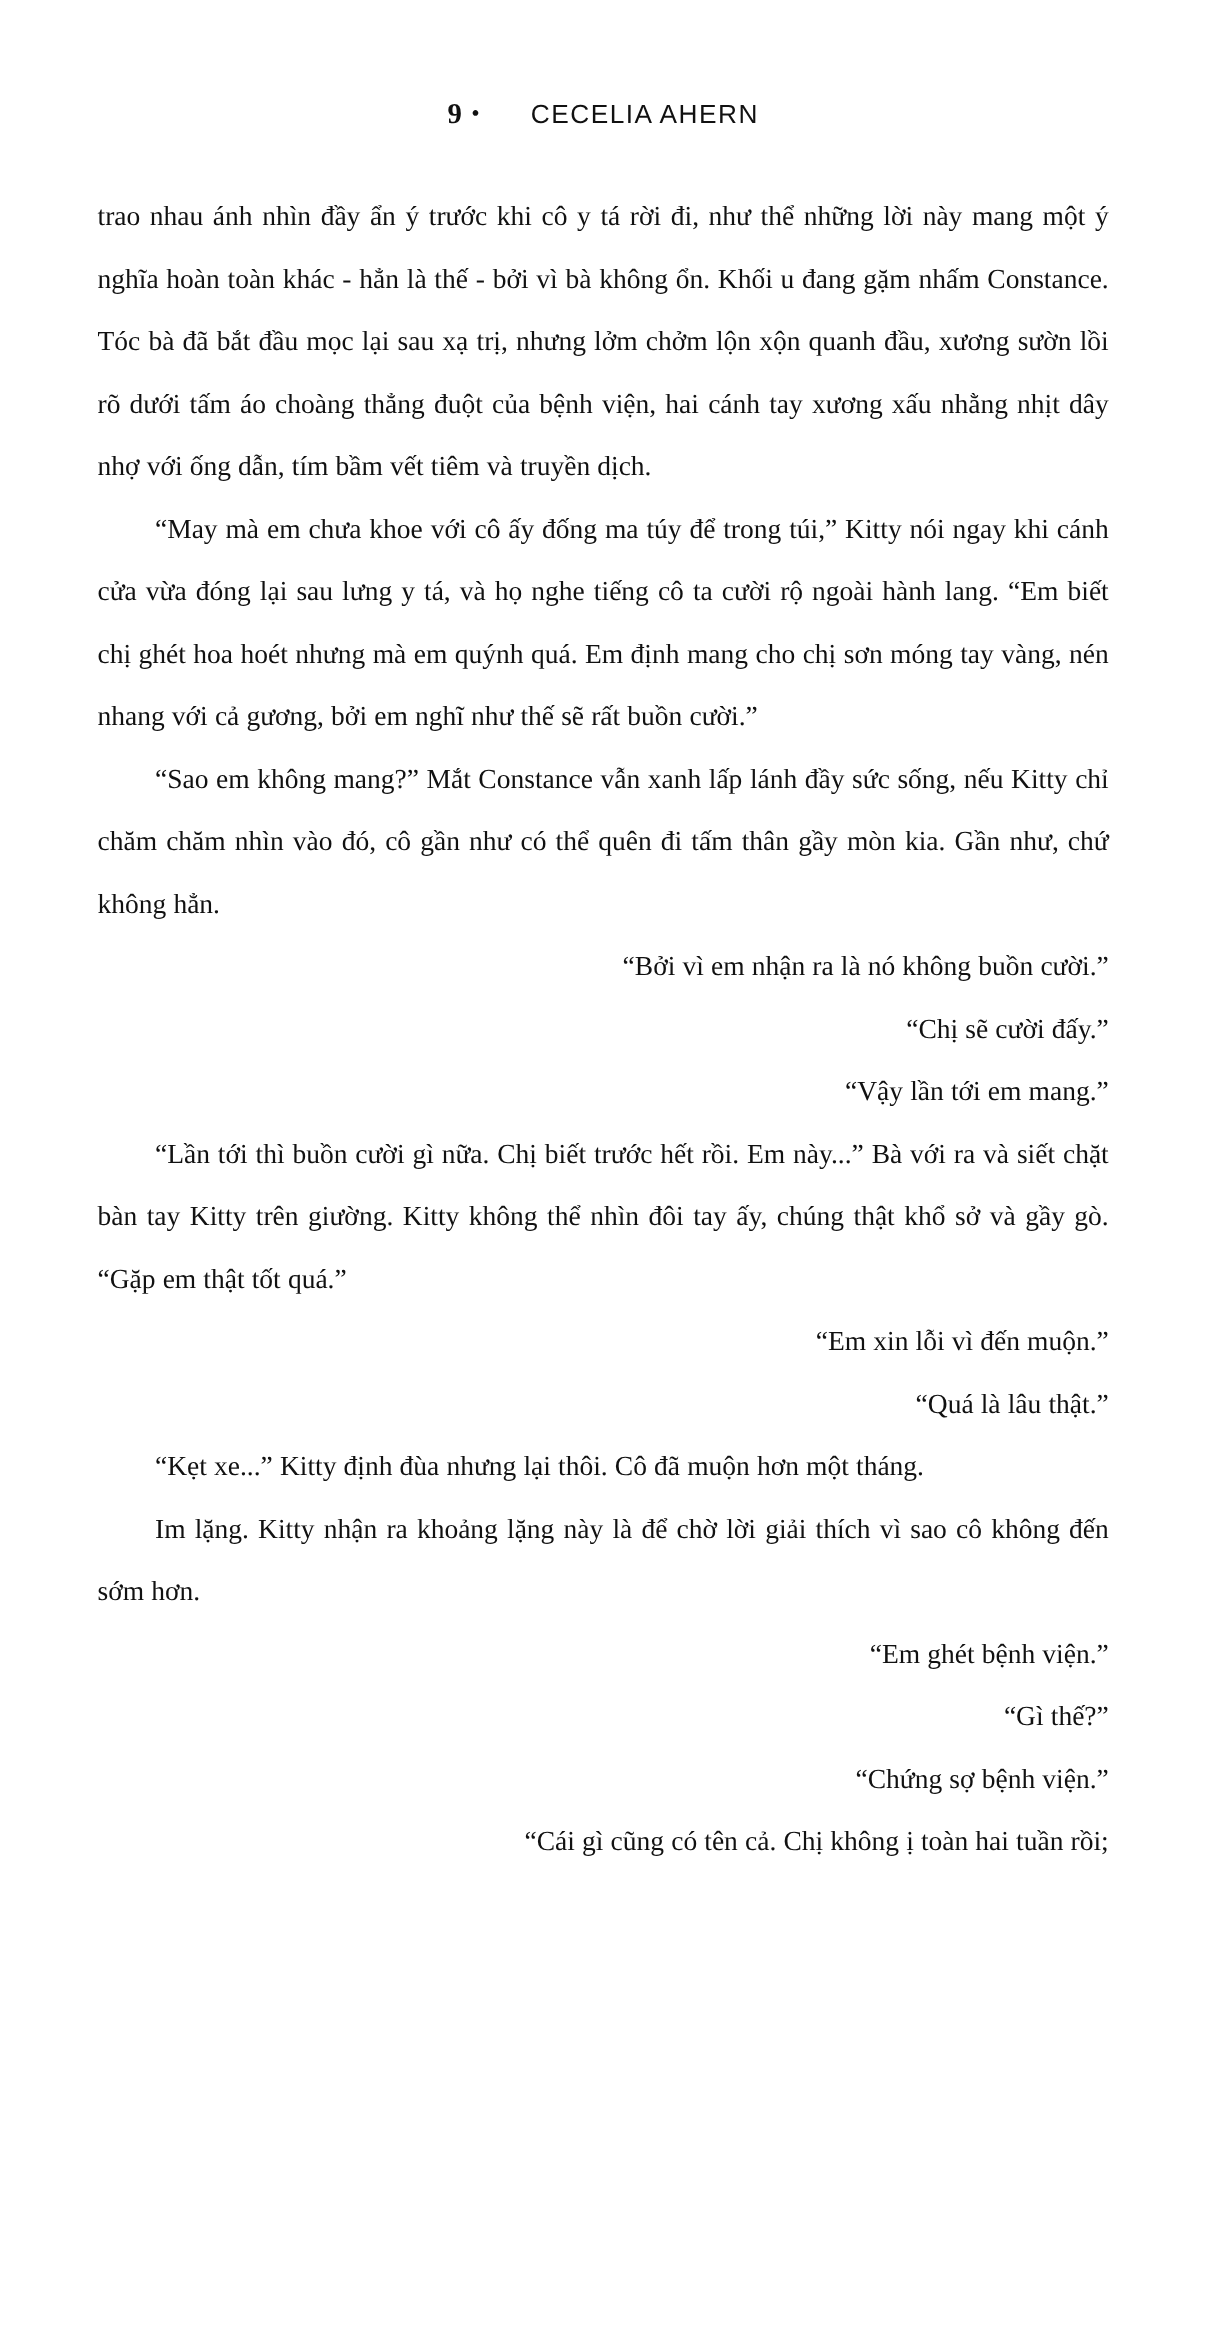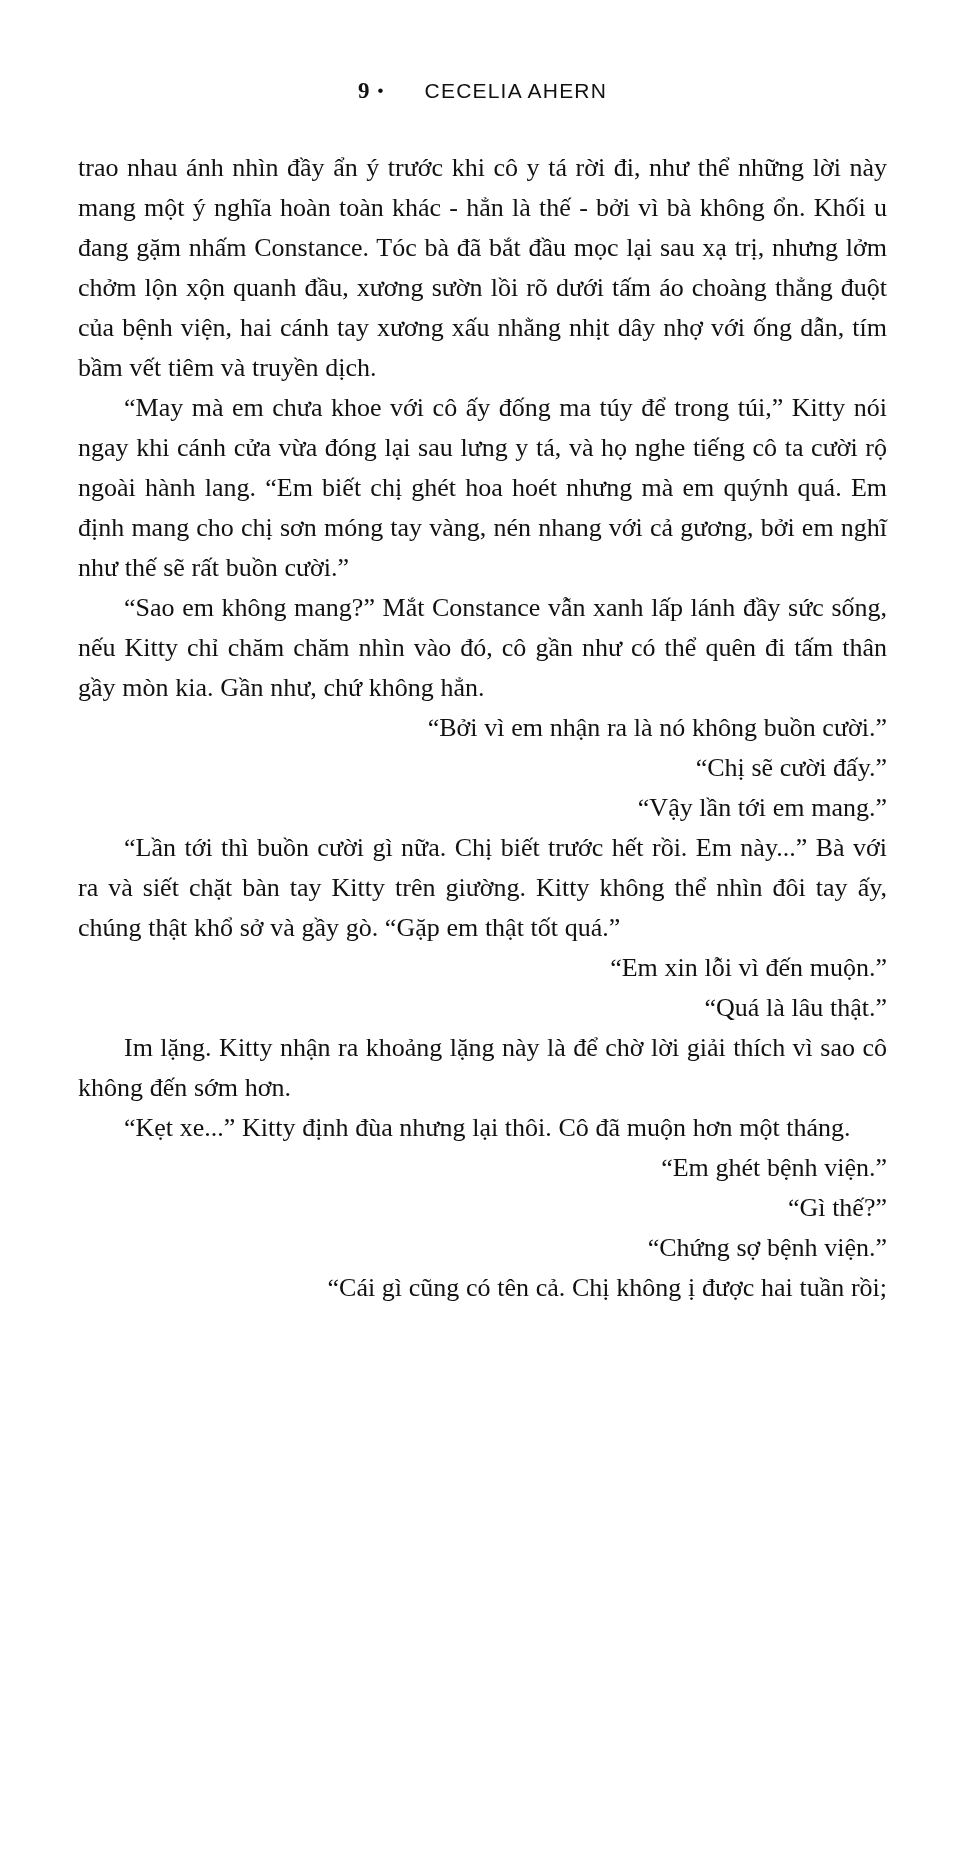--- a/index.html
+++ b/index.html
@@ -41,22 +41,22 @@
     font-size: 17px;
     padding: 0 8px;
     position: relative;
     top: -2px;
   }
   .running-head .title {
     font-weight: normal;
     margin-left: 32px;
   }
   .body-text {
-    font-size: 26px;
-    line-height: 40px;
+    font-size: 22px;
+    line-height: 50px;
     text-align: justify;
     text-justify: inter-word;
     -webkit-hyphens: none;
     hyphens: none;
     word-spacing: 0.2px;
   }
   .body-text p {
     margin: 0;
   }
   .body-text p.indent {
@@ -84,21 +84,21 @@
   <div class="body-text">
     <p class="noindent">trao nhau ánh nhìn đầy ẩn ý trước khi cô y tá rời đi, như thể những lời này mang một ý nghĩa hoàn toàn khác - hẳn là thế - bởi vì bà không ổn. Khối u đang gặm nhấm Constance. Tóc bà đã bắt đầu mọc lại sau xạ trị, nhưng lởm chởm lộn xộn quanh đầu, xương sườn lồi rõ dưới tấm áo choàng thẳng đuột của bệnh viện, hai cánh tay xương xấu nhằng nhịt dây nhợ với ống dẫn, tím bầm vết tiêm và truyền dịch.</p>
     <p class="indent">“May mà em chưa khoe với cô ấy đống ma túy để trong túi,” Kitty nói ngay khi cánh cửa vừa đóng lại sau lưng y tá, và họ nghe tiếng cô ta cười rộ ngoài hành lang. “Em biết chị ghét hoa hoét nhưng mà em quýnh quá. Em định mang cho chị sơn móng tay vàng, nén nhang với cả gương, bởi em nghĩ như thế sẽ rất buồn cười.”</p>
     <p class="indent">“Sao em không mang?” Mắt Constance vẫn xanh lấp lánh đầy sức sống, nếu Kitty chỉ chăm chăm nhìn vào đó, cô gần như có thể quên đi tấm thân gầy mòn kia. Gần như, chứ không hẳn.</p>
     <p class="indent last-line-left">“Bởi vì em nhận ra là nó không buồn cười.”</p>
     <p class="indent last-line-left">“Chị sẽ cười đấy.”</p>
     <p class="indent last-line-left">“Vậy lần tới em mang.”</p>
     <p class="indent">“Lần tới thì buồn cười gì nữa. Chị biết trước hết rồi. Em này...” Bà với ra và siết chặt bàn tay Kitty trên giường. Kitty không thể nhìn đôi tay ấy, chúng thật khổ sở và gầy gò. “Gặp em thật tốt quá.”</p>
     <p class="indent last-line-left">“Em xin lỗi vì đến muộn.”</p>
     <p class="indent last-line-left">“Quá là lâu thật.”</p>
+    <p class="indent">“Kẹt xe...” Kitty định đùa nhưng lại thôi. Cô đã muộn hơn một tháng.</p>
     <p class="indent">Im lặng. Kitty nhận ra khoảng lặng này là để chờ lời giải thích vì sao cô không đến sớm hơn.</p>
-    <p class="indent">“Kẹt xe...” Kitty định đùa nhưng lại thôi. Cô đã muộn hơn một tháng.</p>
     <p class="indent last-line-left">“Em ghét bệnh viện.”</p>
     <p class="indent last-line-left">“Gì thế?”</p>
     <p class="indent last-line-left">“Chứng sợ bệnh viện.”</p>
-    <p class="indent last-line-left">“Cái gì cũng có tên cả. Chị không ị được hai tuần rồi;</p>
+    <p class="indent last-line-left">“Cái gì cũng có tên cả. Chị không ị toàn hai tuần rồi;</p>
   </div>
 
 </div>
 
 </body></html>

